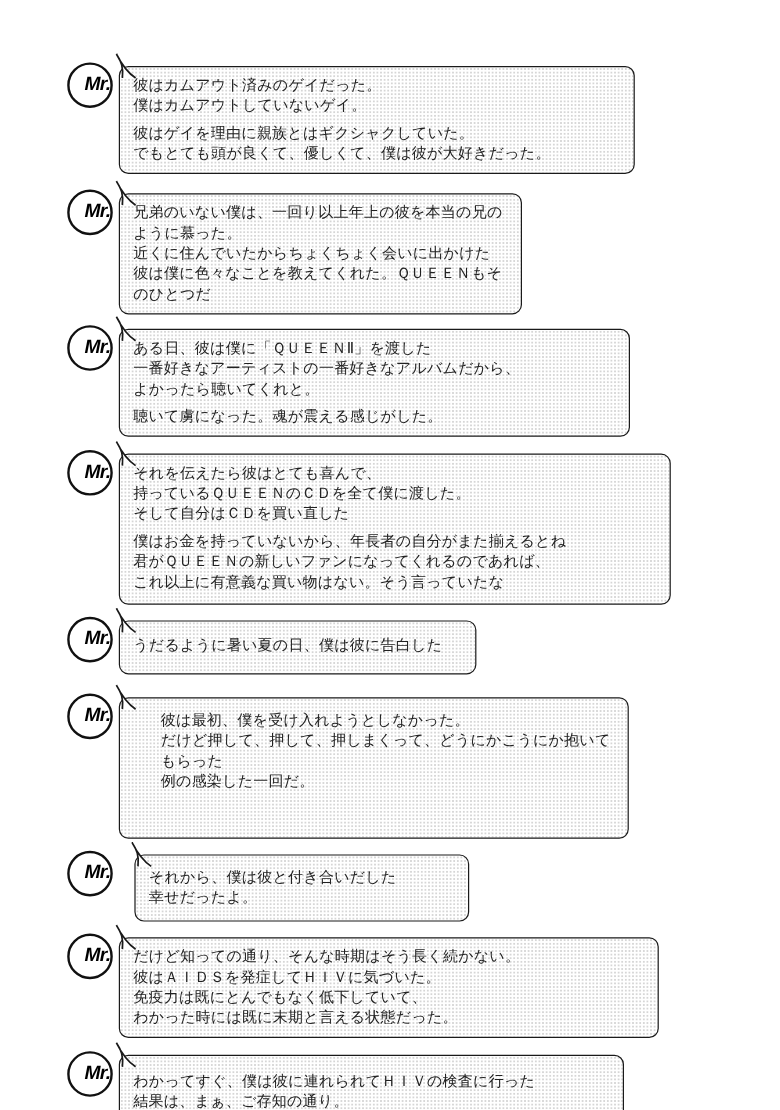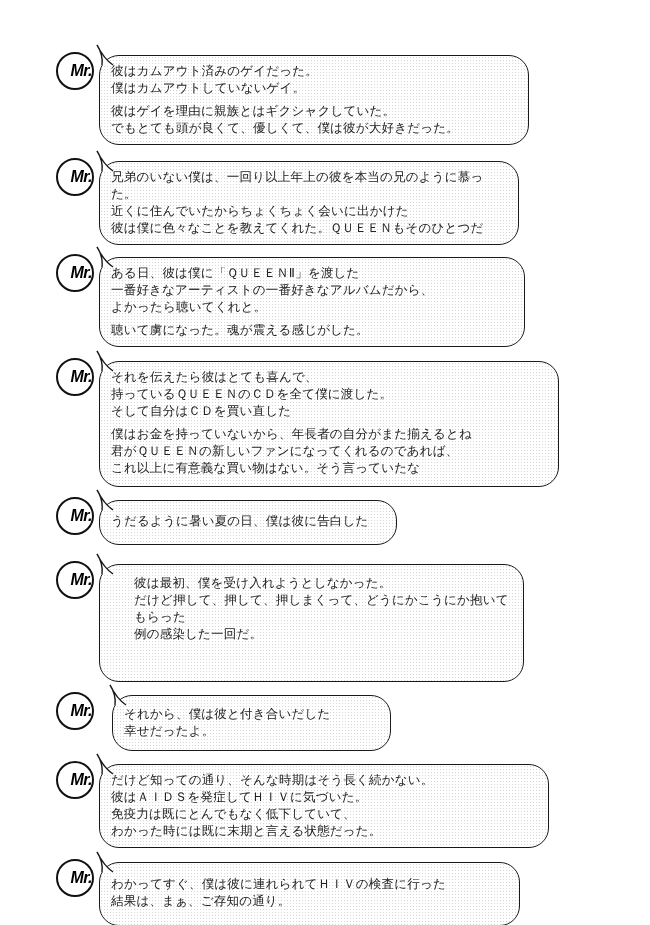--- a/index.html
+++ b/index.html
@@ -33,21 +33,21 @@
     font-size: 16px;
     letter-spacing: -0.5px;
     color: #000000;
     margin-top: 1px;
   }
   .bubble {
     position: relative;
     margin-left: 5px;
     margin-top: 4px;
     border: 1.4px solid #1a1a1a;
-    border-radius: 20px;
+    border-radius: 8px;
     padding: 7px 11px;
     background-color: #ffffff;
     background-image: radial-gradient(#d6d6d6 0.9px, rgba(0,0,0,0) 1px);
     background-size: 3px 3px;
     font-size: 12.5px;
     line-height: 17px;
     letter-spacing: 0.2px;
   }
   .tail {
     position: absolute;
@@ -55,21 +55,21 @@
     top: -12px;
     width: 20px;
     height: 22px;
     pointer-events: none;
   }
   .para { white-space: pre-line; }
   .para + .para { margin-top: 6px; }
 
   
   .b1 { width: 430px; min-height: 85px; }
-  .b2 { width: 420px; min-height: 72px; }
+  .b2 { width: 336px; min-height: 72px; }
   .b3 { width: 426px; min-height: 88px; }
   .b4 { width: 460px; min-height: 126px; }
   .b5 { width: 298px; min-height: 45px; padding-top: 12px; }
   .b6 { width: 425px; min-height: 118px; padding-top: 10px; padding-left: 34px; }
   .b7 { width: 279px; min-height: 56px; padding-top: 10px; margin-left: 18px; }
   .b8 { width: 450px; min-height: 80px; }
   .b9 { width: 421px; min-height: 64px; padding-top: 13px; }
 
   
   .g1 { margin-bottom: 12px; }

